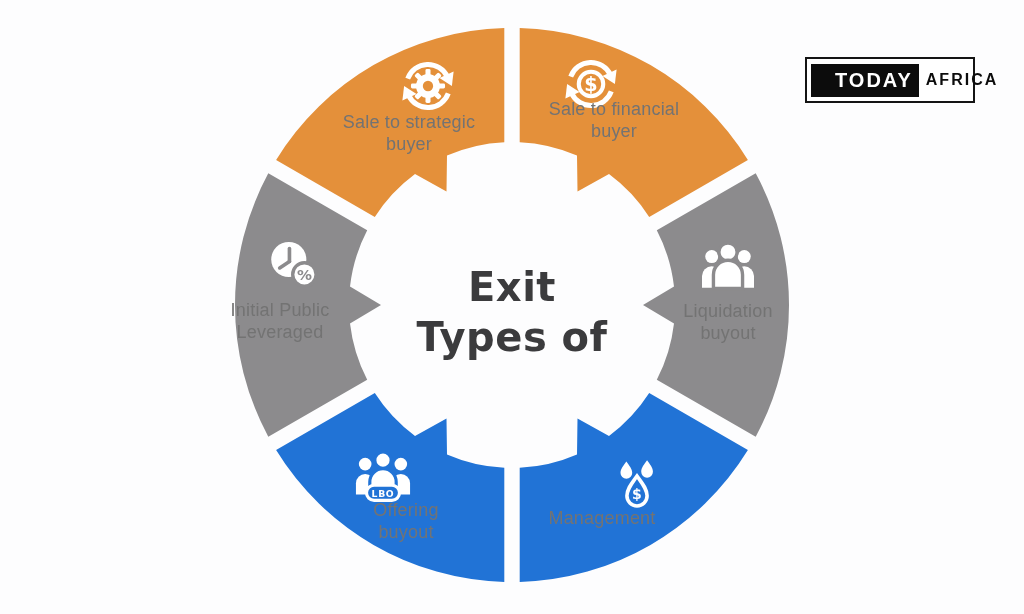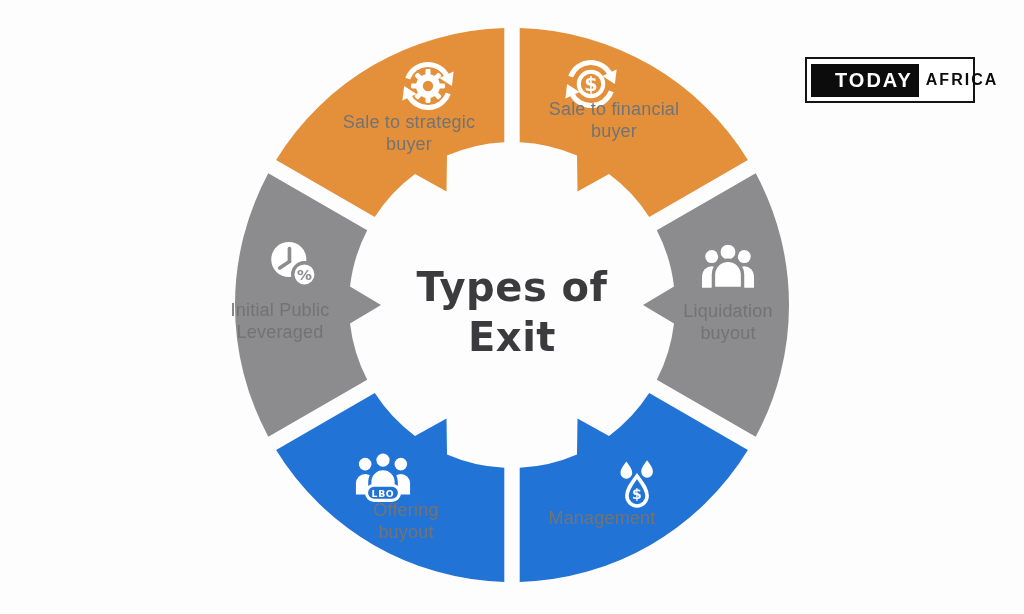--- a/index.html
+++ b/index.html
@@ -172,22 +172,22 @@
         <div>Offering</div>
         <div>buyout</div>
       </div>
       <div class="seg-label" style="left: 280px; top: 321px;">
         <div>Initial Public</div>
         <div>Leveraged</div>
       </div>
     </div>
 
   <div class="center-title" style="color: rgb(59, 59, 61);">
+    <div>Exit</div>
     <div>Types of</div>
-    <div>Exit</div>
   </div>
 
   <div class="logo">
     <span class="logo-today">TODAY</span>
     <span class="logo-africa">AFRICA</span>
   </div>
 
 </div>
 
 </body></html>

